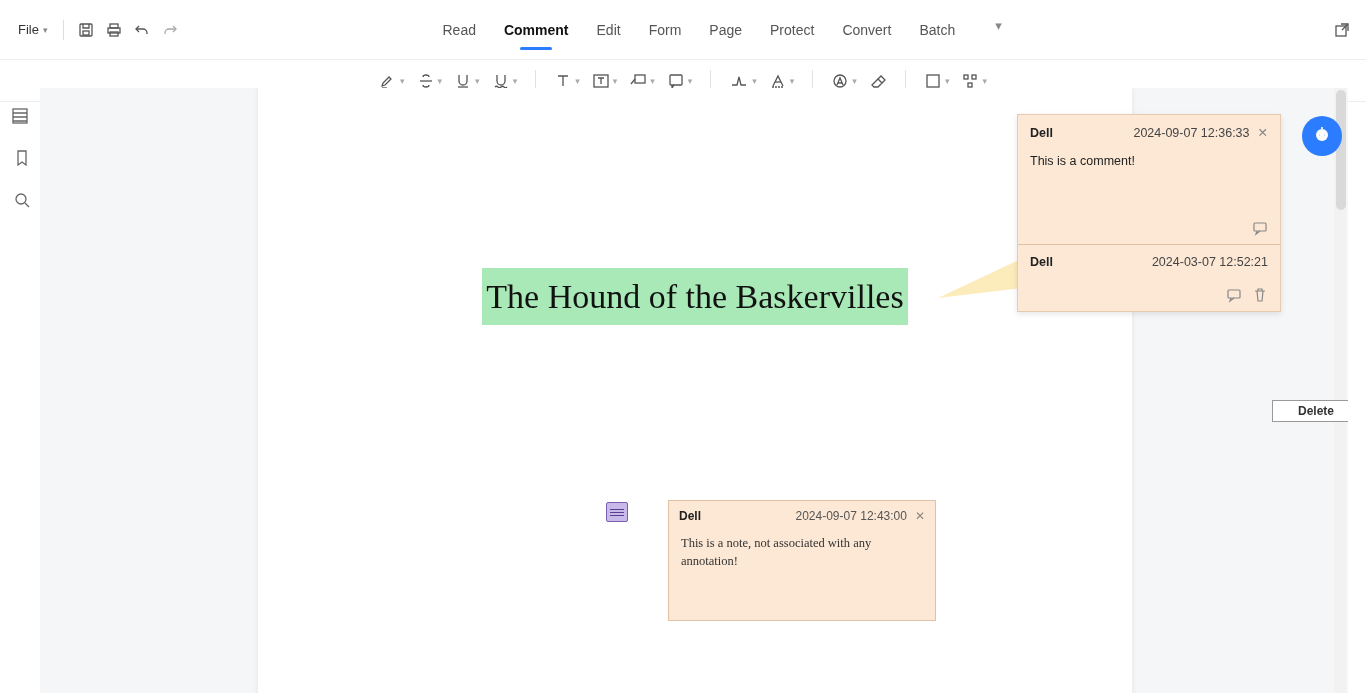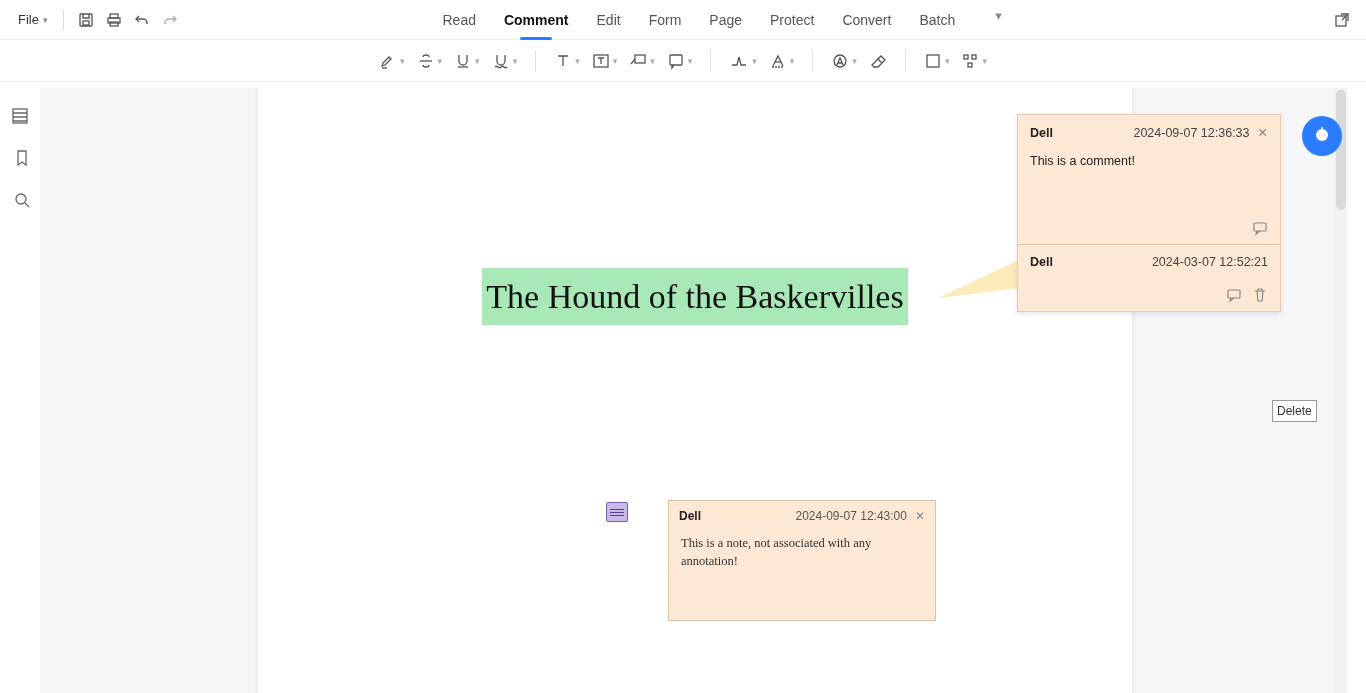--- a/index.html
+++ b/index.html
@@ -1,19 +1,19 @@
 <!DOCTYPE html>
 <html><head>
 <meta charset="utf-8">
 <style>
 * { margin: 0; padding: 0; box-sizing: border-box; }
 body { font-family: -apple-system, BlinkMacSystemFont, "Segoe UI", Arial, sans-serif; font-size: 13px; color: #333; background: #fff; width: 1366px; height: 693px; overflow: hidden; position: relative; }
 
 
-.menubar { height: 40px; display: flex; align-items: center; padding: 16px 12px; border-bottom: 1px solid #eee; }
+.menubar { height: 60px; display: flex; align-items: center; padding: 16px 12px; border-bottom: 1px solid #eee; }
 .file-btn { display: flex; align-items: center; gap: 4px; padding: 4px 6px; cursor: pointer; font-size: 13px; color: #333; }
 .vsep { width: 1px; height: 20px; background: #ddd; margin: 0 10px; }
 .icon-btn { width: 24px; height: 24px; display: flex; align-items: center; justify-content: center; cursor: pointer; color: #555; }
 .icon-btn + .icon-btn { margin-left: 4px; }
 .tabs { display: flex; gap: 28px; margin-left: 260px; }
 .tab { color: #555; cursor: pointer; padding: 4px 0; position: relative; font-size: 14px; }
 .tab.active { color: #111; font-weight: 600; }
 .tab.active::after { content: ""; position: absolute; left: 25%; right: 25%; bottom: -8px; height: 3px; background: #2b7cff; border-radius: 2px; }
 .tabs-caret { margin-left: 12px; color: #888; cursor: pointer; }
 .popout { margin-left: auto; color: #555; cursor: pointer; }
@@ -56,21 +56,21 @@
 .c-ts { margin-left:auto; color:#444; }
 .c-close { margin-left:8px; color:#888; cursor:pointer; }
 .c-body { margin-top: 14px; font-size: 12.5px; color:#222; min-height: 48px; }
 .c-actions { display:flex; justify-content:flex-end; gap:10px; padding-top: 18px; }
 .c-actions .ic { color:#888; cursor:pointer; }
 
 .pointer-beam { position:absolute; left: 898px; top: 170px; width: 0; height: 0; pointer-events:none; }
 .pointer-beam svg { position:absolute; top:0; left:0; overflow:visible; }
 
 
-.tooltip { position: absolute; left: 1232px; top: 312px; background: #fff; border: 1px solid #999; padding: 3px 4px; font-size: 12px; color:#333; z-index: 50; }
+.tooltip { position: absolute; left: 1232px; top: 312px; background: #fff; border: 1px solid #999; padding: 3px 25px; font-size: 12px; color:#333; z-index: 50; font-weight: bold; }
 
 
 .ai-bubble { position: absolute; right: 6px; top: 28px; width: 40px; height: 40px; border-radius: 50%; background: #2b7cff; display:flex; align-items:center; justify-content:center; color:#fff; cursor:pointer; z-index:40; }
 
 
 .scroll-track { position:absolute; right:2px; top:0; bottom:0; width:12px; background:#f2f2f2; }
 .scroll-thumb { position:absolute; right:2px; top:2px; width:10px; height:120px; background:#d9d9d9; border-radius:5px; }
 
 svg { display:block; }
 </style>

